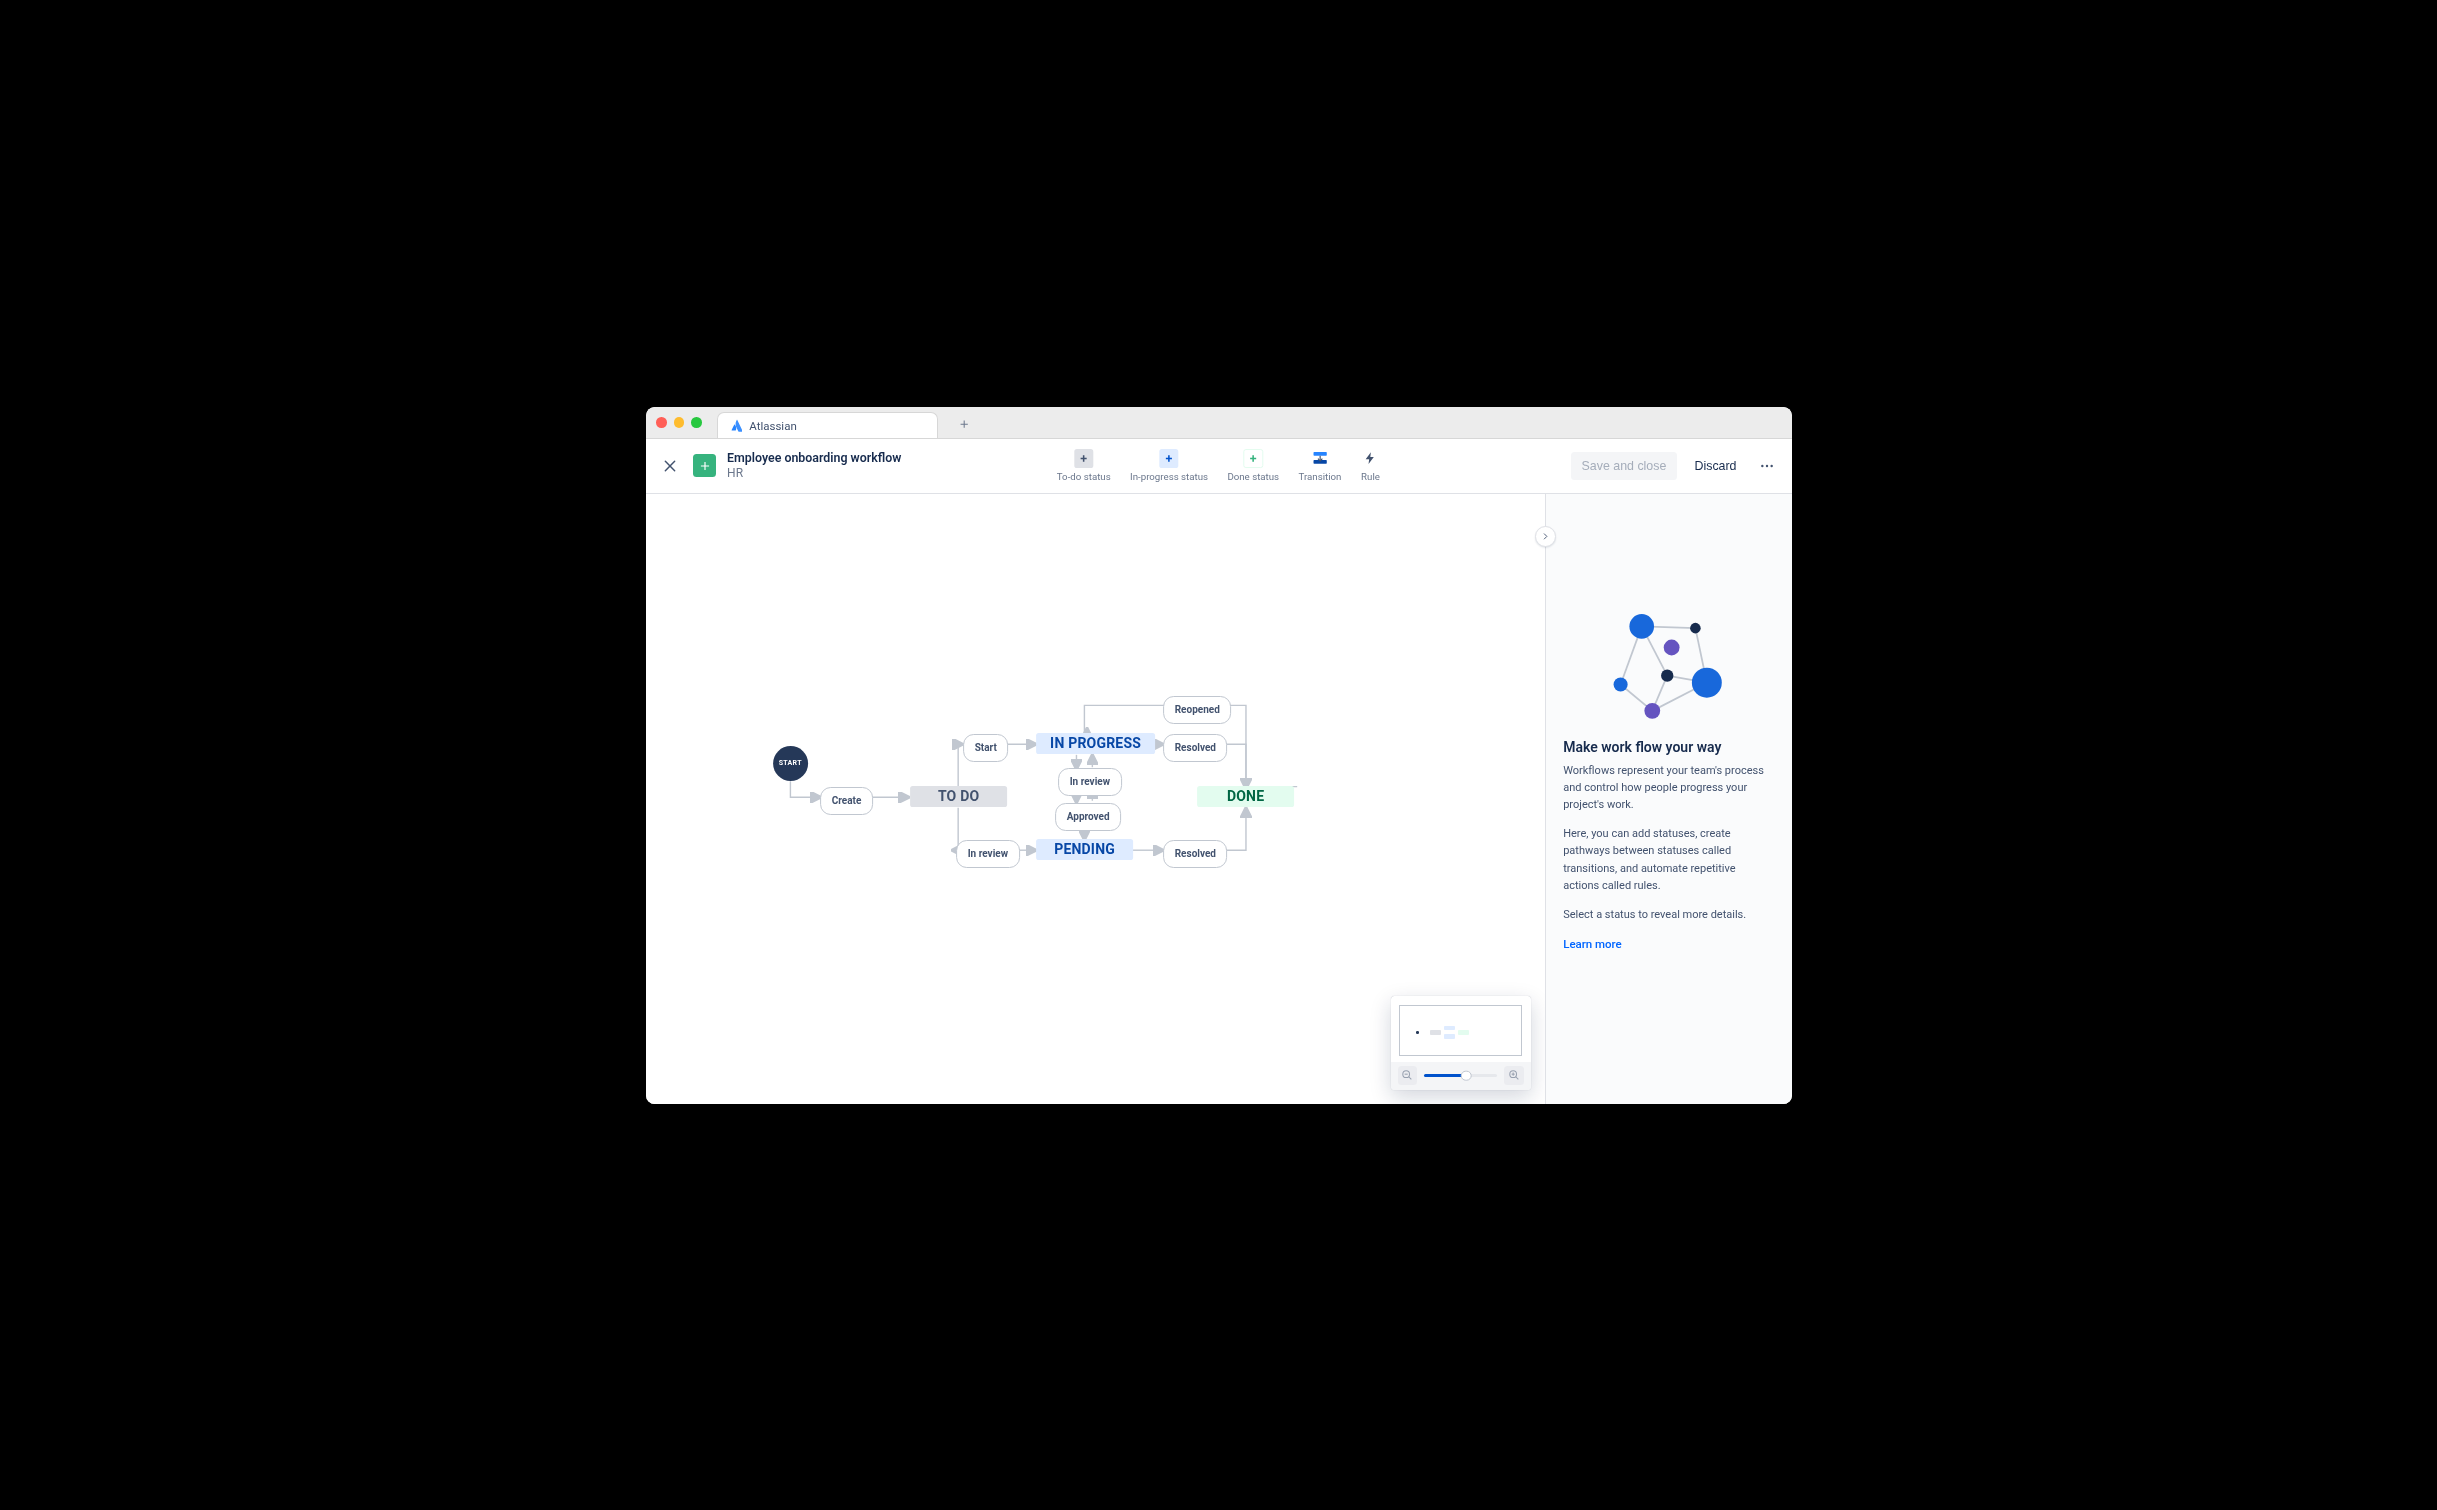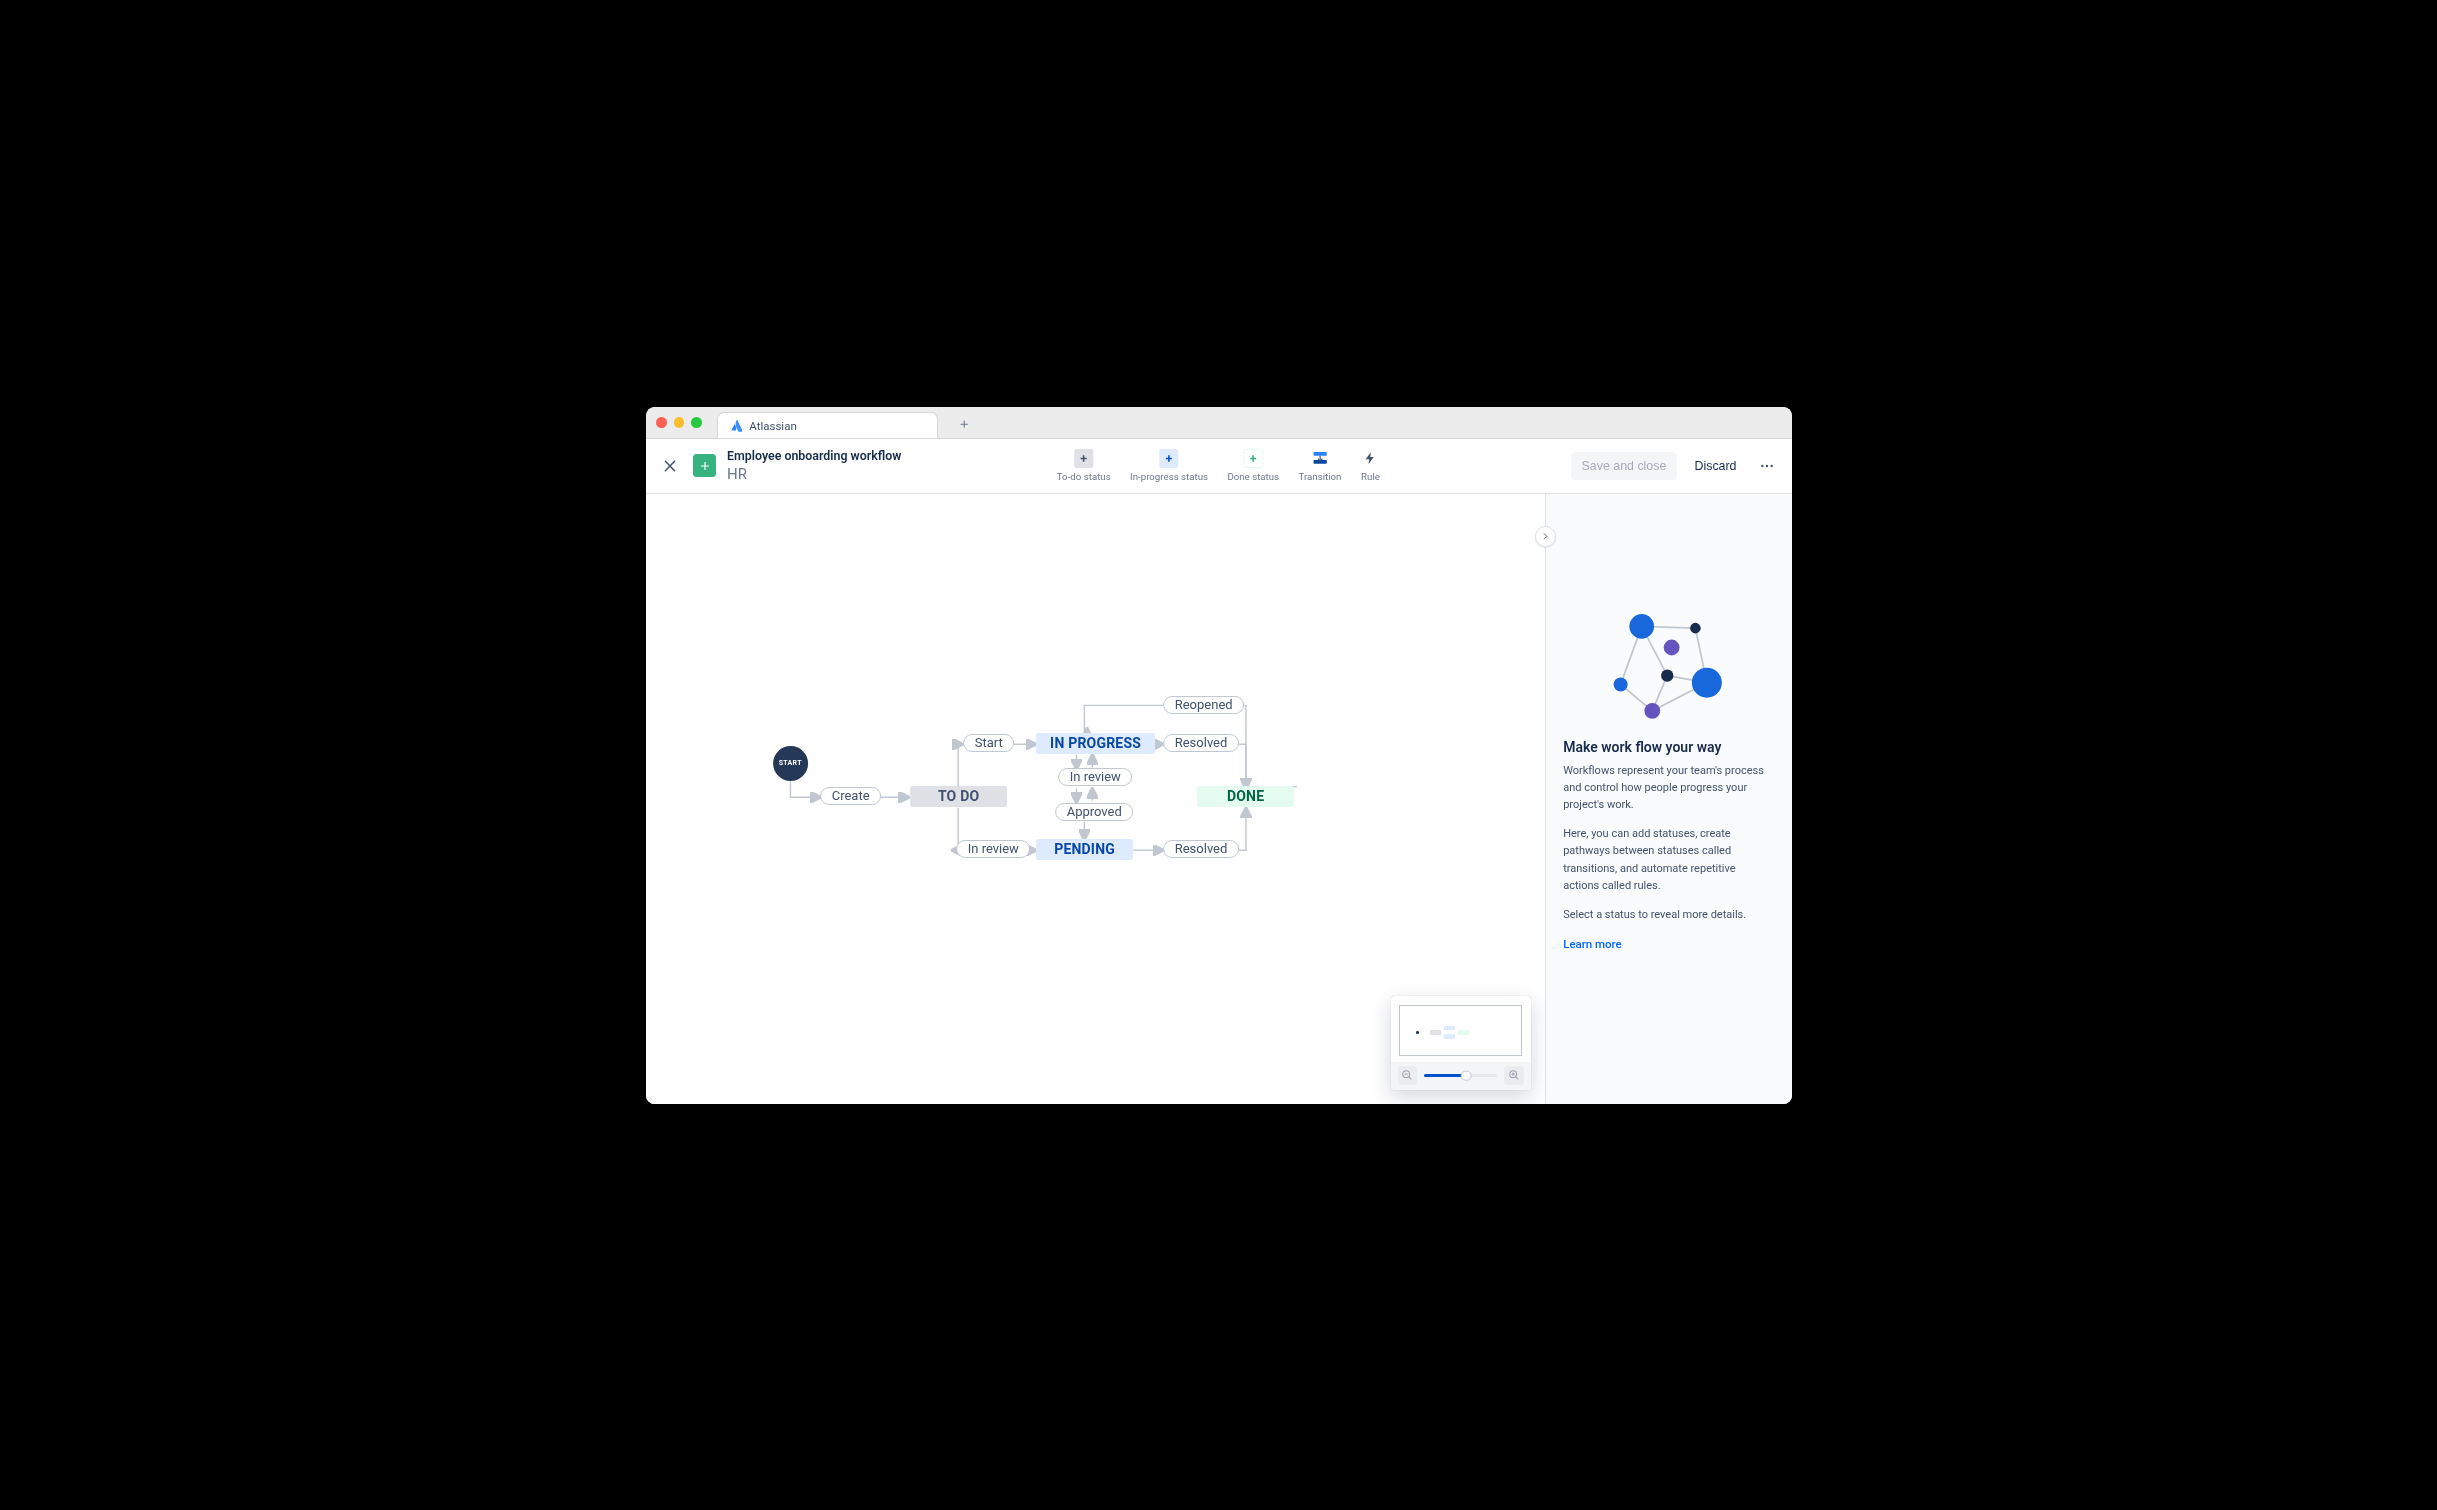--- a/index.html
+++ b/index.html
@@ -43,21 +43,21 @@
   .header {
     height:55px; border-bottom:0.9px solid var(--border); display:flex; align-items:center; padding:0 12.4px; gap:10.6px;
     position:relative; flex:0 0 auto;
   }
   .close-x { width:25px; height:25px; display:flex; align-items:center; justify-content:center; color:#42526E; cursor:pointer;}
   .app-icon {
     width:23px; height:23px; border-radius:3.5px; background:#36B37E; display:flex; align-items:center; justify-content:center; color:#fff;
   }
   .app-title { display:flex; flex-direction:column; line-height:1.1; }
   .app-title .t { font-size:12.4px; font-weight:600; color:#172B4D; }
-  .app-title .s { font-size:15px; color:var(--subtle); margin-top:3px; }
+  .app-title .s { font-size:12px; color:var(--subtle); margin-top:3px; }
 
   .tool-center {
     position:absolute; left:50%; top:50%; transform:translate(-50%,-50%);
     display:flex; align-items:flex-start; gap:19.4px;
   }
   .tool-item { display:flex; flex-direction:column; align-items:center; gap:3.5px; font-size:9.7px; color:var(--subtle); cursor:pointer; }
   .tool-item .ico {
     width:19.4px; height:19.4px; border-radius:2.6px; display:flex; align-items:center; justify-content:center;
     font-size:12.4px; font-weight:600;
   }
@@ -88,23 +88,24 @@
     position:absolute; height:21px; padding:0 14px; min-width:97px; border-radius:2.6px;
     display:flex; align-items:center; justify-content:center;
     font-size:14px; font-weight:700; letter-spacing:0.2px;
   }
   .s-todo{ left:155px; top:102px; background:var(--bg-todo); color:#42526E;}
   .s-inprog{ left:281px; top:49px; background:var(--bg-inprog); color:var(--fg-inprog);}
   .s-pending{ left:281px; top:155px; background:var(--bg-inprog); color:var(--fg-inprog);}
   .s-done{ left:442px; top:102px; background:var(--bg-done); color:var(--fg-done);}
 
   .pill {
-    position:absolute; height:18px; padding:0 10.6px; border-radius:10.6px; border:1.3px solid var(--border2);
-    background:var(--pill-bg); font-size:13px; color:#42526E; display:flex; align-items:center; justify-content:center;
+    position:absolute; height:28px; padding:0 10.6px; border-radius:10.6px; border:1.3px solid var(--border2);
+    background:var(--pill-bg); font-size:10px; color:#42526E; display:flex; align-items:center; justify-content:center;
     white-space:nowrap;
+    font-weight:bold;
   }
   .start-node {
     position:absolute; left:17.7px; top:62px; width:35px; height:35px; border-radius:50%;
     background:#253858; color:#fff; font-size:7px; font-weight:700; display:flex; align-items:center; justify-content:center;
     letter-spacing:0.3px;
   }
   svg.wires { position:absolute; inset:0; width:100%; height:100%; pointer-events:none; }
   svg.wires path, svg.wires line { stroke:#C1C7D0; stroke-width:1.6; fill:none; }
   svg.wires .arrow { fill:#C1C7D0; }
 

